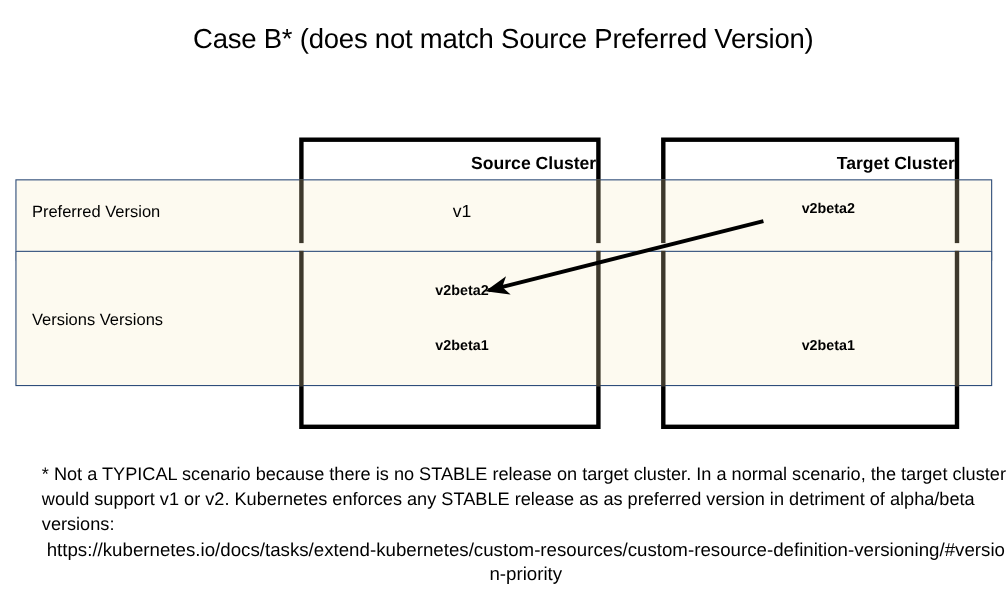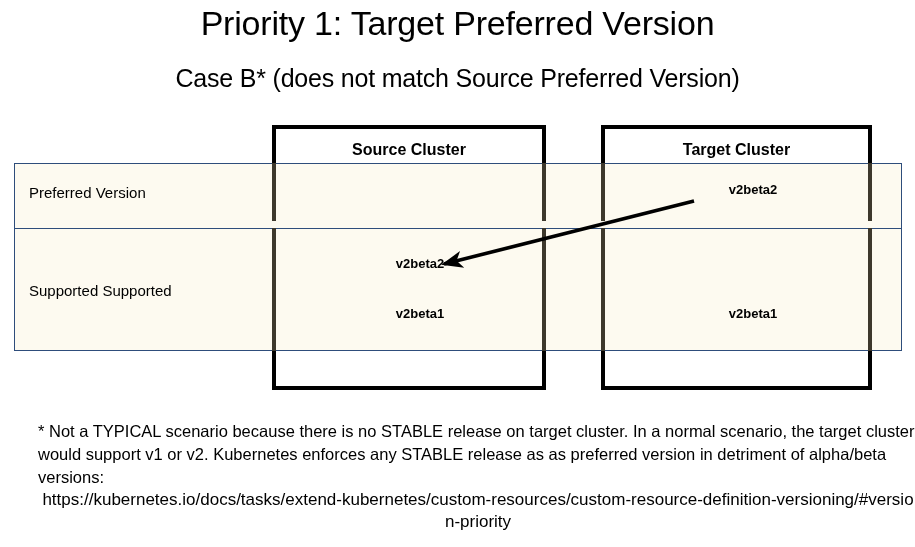--- a/index.html
+++ b/index.html
@@ -58,21 +58,21 @@
     left: 601px;
     top: 125px;
     width: 271px;
     height: 265px;
   }
   .cluster-heading {
     position: absolute;
     top: 12px;
     left: 0;
     width: 100%;
-    text-align: center;
+    text-align: right;
     font-size: 16px;
     font-weight: bold;
     z-index: 4;
   }
 
   
   .table-row {
     position: absolute;
     box-sizing: border-box;
     border: 1px solid #2E4D7B;
@@ -156,31 +156,31 @@
     font-size: 17px;
     line-height: 22px;
     word-break: break-all;
     text-align: center;
   }
 </style>
 </head>
 <body>
 
 <div id="title-block">
-  <div id="main-title">Priority 1: Target Preferred Version</div>
   <div id="subtitle">Case B* (does not match Source Preferred Version)</div>
 </div>
 
 <div class="table-row" id="row-preferred">
   <span class="row-label">Preferred Version</span>
+  <span class="cell-value" id="pv-source">v1</span>
   <span class="cell-value bold" id="pv-target">v2beta2</span>
 </div>
 
 <div class="table-row" id="row-supported">
-  <span class="row-label">Supported Supported</span>
+  <span class="row-label">Versions Versions</span>
   <span class="cell-value bold" id="sv-source-1">v2beta2</span>
   <span class="cell-value bold" id="sv-source-2">v2beta1</span>
   <span class="cell-value bold" id="sv-target-1">v2beta1</span>
 </div>
 
 <div class="col-divider seg-a" id="div-src-left"></div>
 <div class="col-divider seg-b" id="div-src-left" style="left:272px;top:228px;height:123px;"></div>
 <div class="col-divider seg-a" id="div-src-right"></div>
 <div class="col-divider seg-b" style="left:542px;top:228px;height:123px;"></div>
 <div class="col-divider seg-a" id="div-tgt-left"></div>

